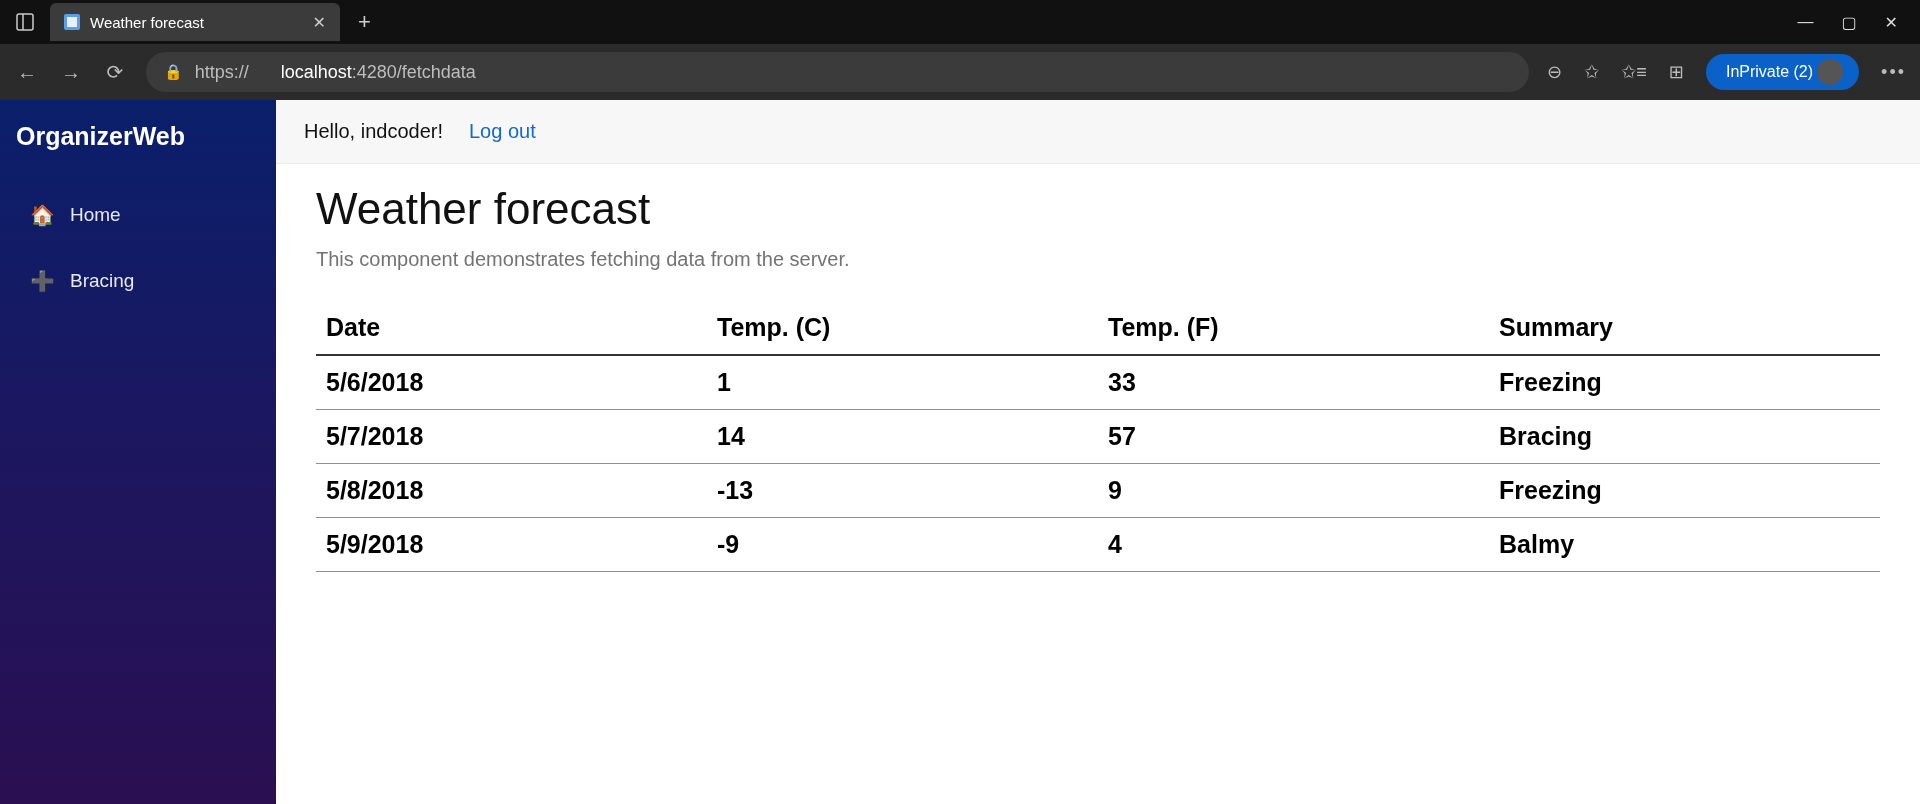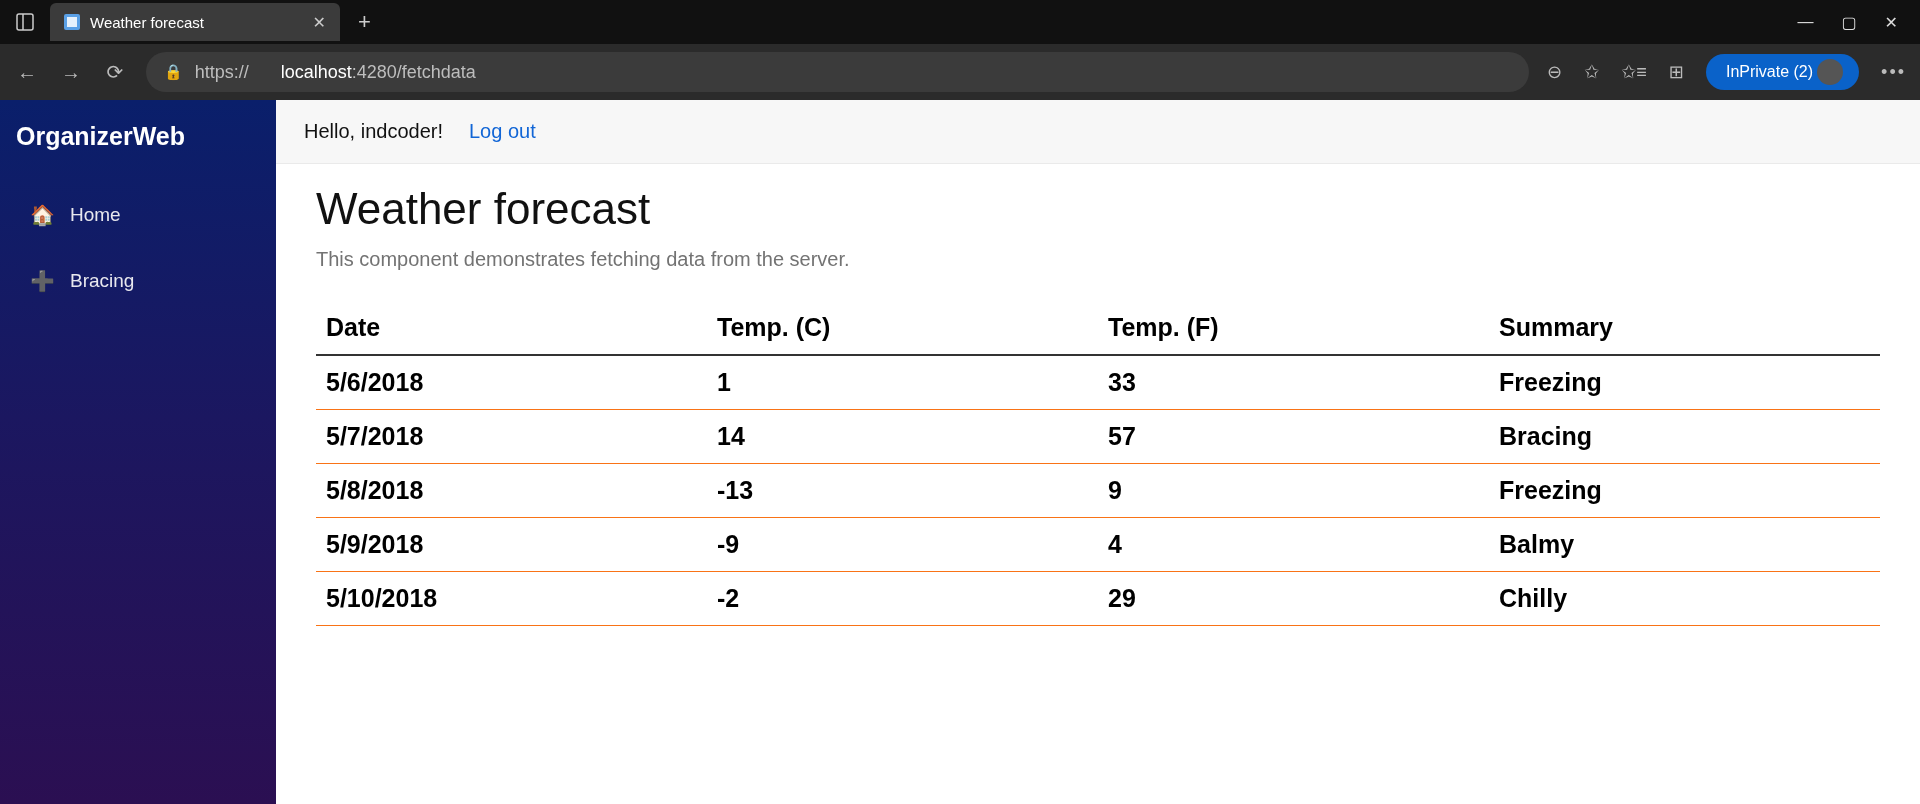--- a/index.html
+++ b/index.html
@@ -154,23 +154,17 @@
             <td>-13</td>
             <td>9</td>
             <td>Freezing</td>
           </tr>
           <tr>
             <td>5/9/2018</td>
             <td>-9</td>
             <td>4</td>
             <td>Balmy</td>
           </tr>
-          <tr>
-            <td>5/10/2018</td>
-            <td>-2</td>
-            <td>29</td>
-            <td>Chilly</td>
-          </tr>
         </tbody>
       </table>
     </div>
   </main>
 </div>
 
 </body></html>

